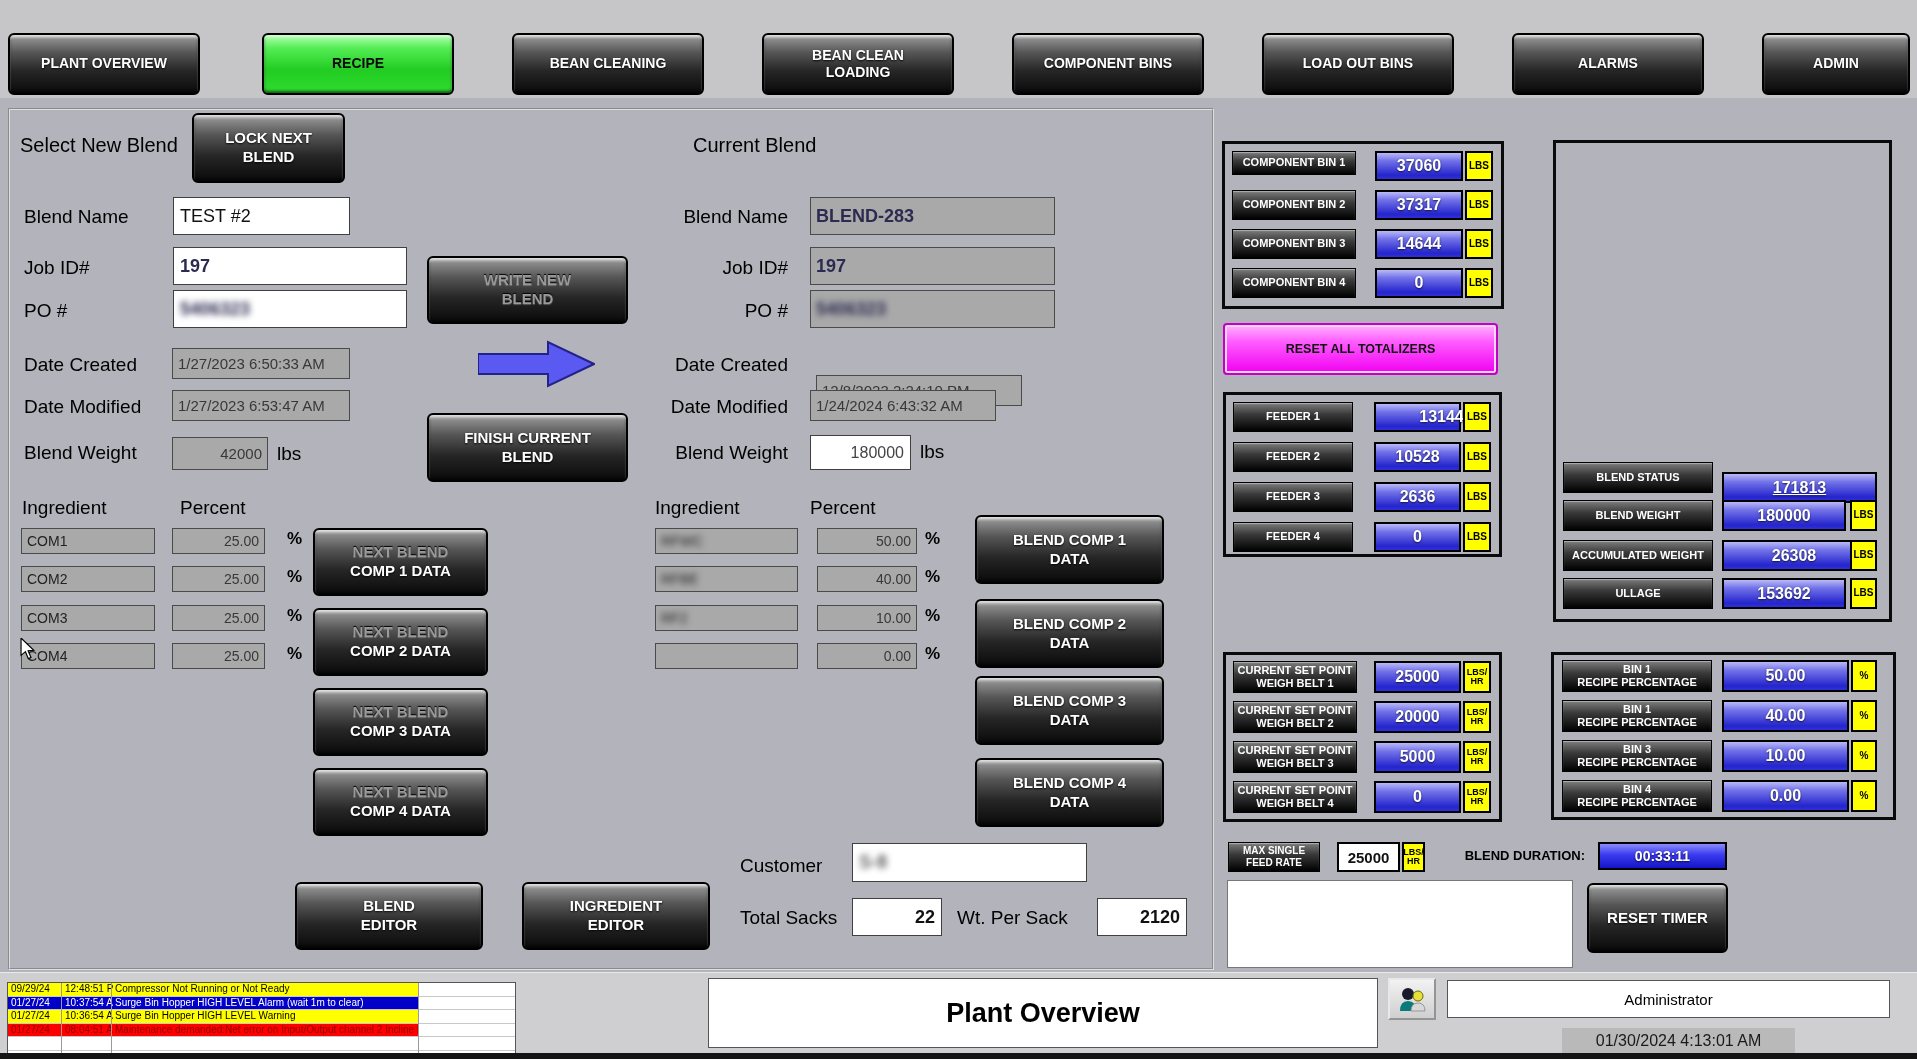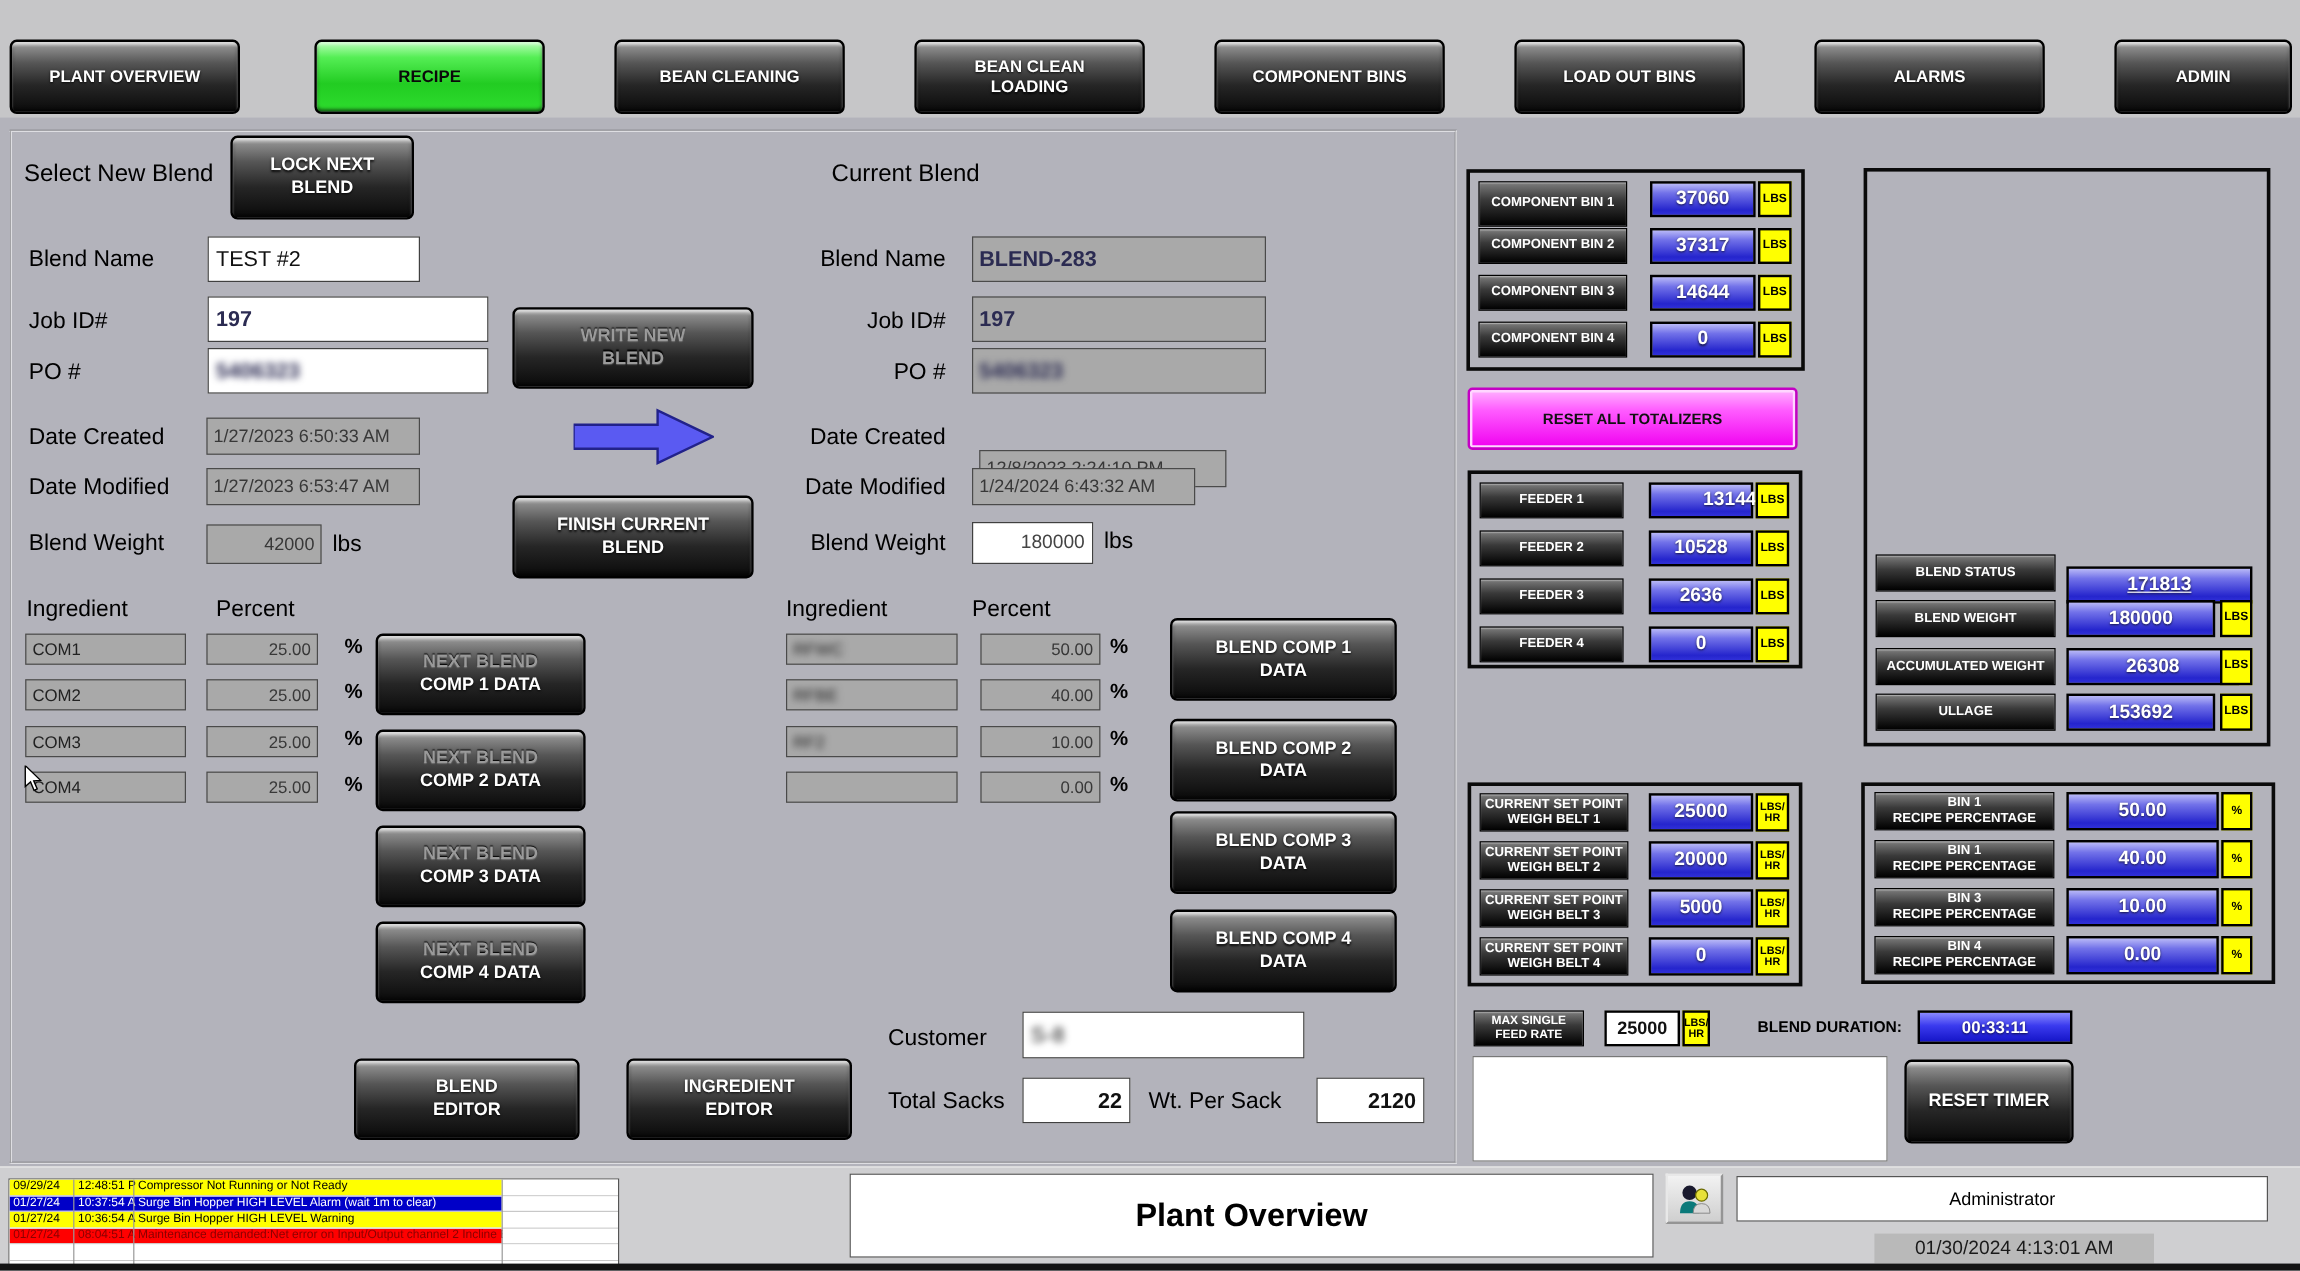--- a/index.html
+++ b/index.html
@@ -290,21 +290,21 @@
   <div class="lbl" style="left:740px;top:907px;">Total Sacks</div>
   <div class="abs fwhite rt" style="left:852px;top:898px;width:90px;height:38px;">
       <span style="font-weight:bold;">22</span>
     </div>
   <div class="lbl" style="left:957px;top:907px;">Wt. Per Sack</div>
   <div class="abs fwhite rt" style="left:1097px;top:898px;width:90px;height:38px;">
       <span style="font-weight:bold;">2120</span>
     </div>
 
   <div class="abs panel" style="left:1222px;top:141px;width:282px;height:168px;">
-    <div class="abs tile" style="left:7px;top:7px;width:124px;height:38px;">
+    <div class="abs tile" style="left:7px;top:7px;width:124px;height:24px;">
         <span>COMPONENT BIN 1</span>
       </div>
     <div class="abs vblue" style="left:150px;top:7px;width:88px;height:30px;">
         <span>37060</span>
       </div>
     <div class="abs tagy" style="left:240px;top:7px;width:28px;height:30px;">
         <span>LBS</span>
       </div>
     <div class="abs tile" style="left:7px;top:46px;width:124px;height:30px;">
         <span>COMPONENT BIN 2</span>

